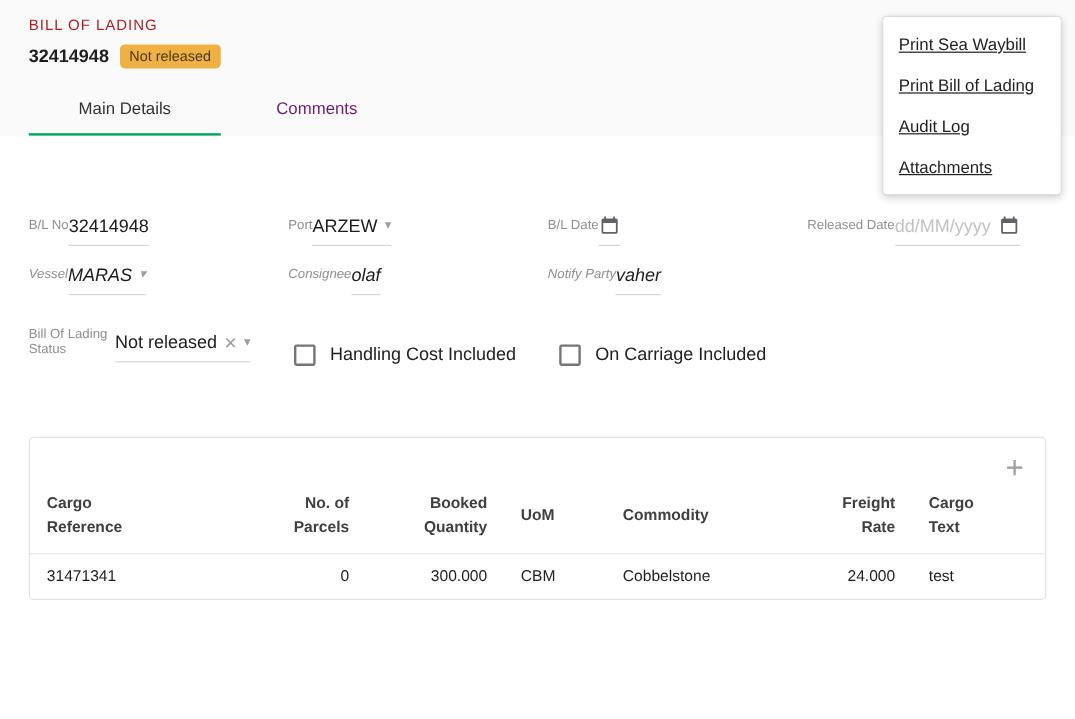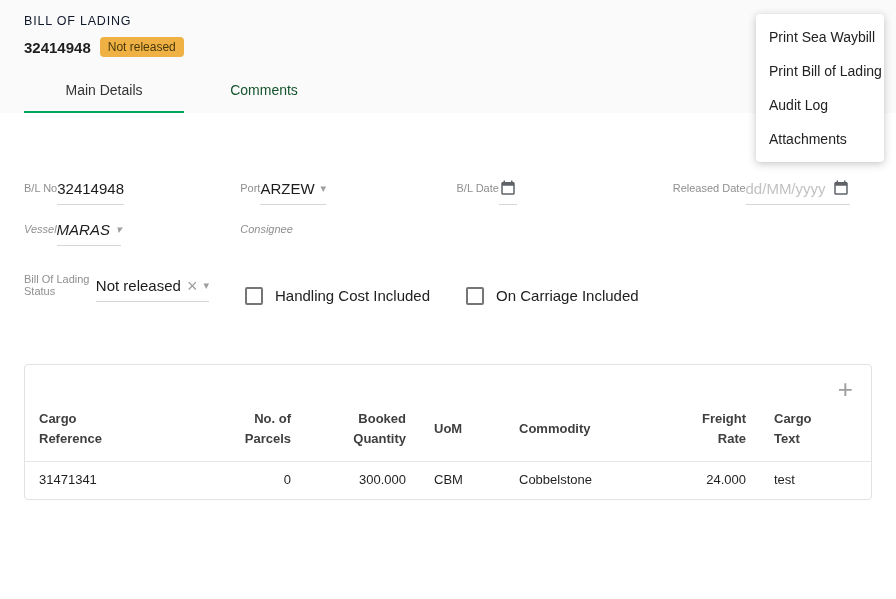--- a/index.html
+++ b/index.html
@@ -7,41 +7,42 @@
   body {
     font-family: "Liberation Sans", sans-serif;
     background: #ffffff;
     position: relative;
     overflow: hidden;
     color: #1f1f1f;
   }
 
   
   .topbar { background: #fafafa; padding: 14px 24px 0; }
-  .section-label { font-size: 12.5px; color: #0f172a; letter-spacing: .8px; }
+  .section-label { font-size: 12.5px; color: #b91c1c; letter-spacing: .8px; }
   .doc-row { display: flex; align-items: center; gap: 9px; margin-top: 9px; }
   .doc-number { font-size: 15px; font-weight: bold; color: #1f1f1f; }
   .badge {
     background: #efb143; color: #4a390c; font-size: 12px;
     padding: 3px 8px; border-radius: 4px; line-height: 1.2;
   }
 
   .tabbar { display: flex; margin-top: 12px; }
   .tab {
-    min-width: 160px; text-align: center; font-size: 14px; color: #14532d;
+    min-width: 160px; text-align: center; font-size: 14px; color: #701a75;
     padding: 13px 16px; cursor: pointer; border-bottom: 2px solid transparent;
   }
   .tab.active { color: #333333; border-bottom-color: #00a65a; }
 
   
   .menu {
-    position: absolute; top: 14px; right: 12px; width: 128px;
+    position: absolute; top: 14px; right: 12px; width: 148px;
     background: #ffffff; border-radius: 3px; z-index: 20;
     box-shadow: 0 2px 8px rgba(0,0,0,.22), 0 0 1px rgba(0,0,0,.14);
     padding: 6px 0;
+    text-decoration: underline;
   }
   .menu-item {
     font-size: 14px; color: #222222; padding: 9px 13px; cursor: pointer;
     white-space: nowrap;
   }
 
   
   .form { padding: 0 24px; }
   .form-row { display: grid; grid-template-columns: repeat(4, 1fr); column-gap: 17px; }
   .row1 { margin-top: 66px; }
@@ -153,20 +154,29 @@
   <div class="form-row row2">
     <div class="field">
       <div class="field-label">Vessel</div>
       <div class="field-control">
         <span class="field-value">MARAS</span>
         <span class="caret">▾</span>
       </div>
     </div>
     <div class="field">
       <div class="field-label">Consignee</div>
+      <div class="field-control">
+        <span class="field-value">olaf</span>
+      </div>
+    </div>
+    <div class="field">
+      <div class="field-label">Notify Party</div>
+      <div class="field-control">
+        <span class="field-value">vaher</span>
+      </div>
     </div>
   </div>
 
   <div class="form-row row3">
     <div class="field">
       <div class="field-label">Bill Of Lading Status</div>
       <div class="field-control">
         <span class="field-value">Not released</span>
         <span class="clear-x">×</span>
         <span class="caret">▾</span>

